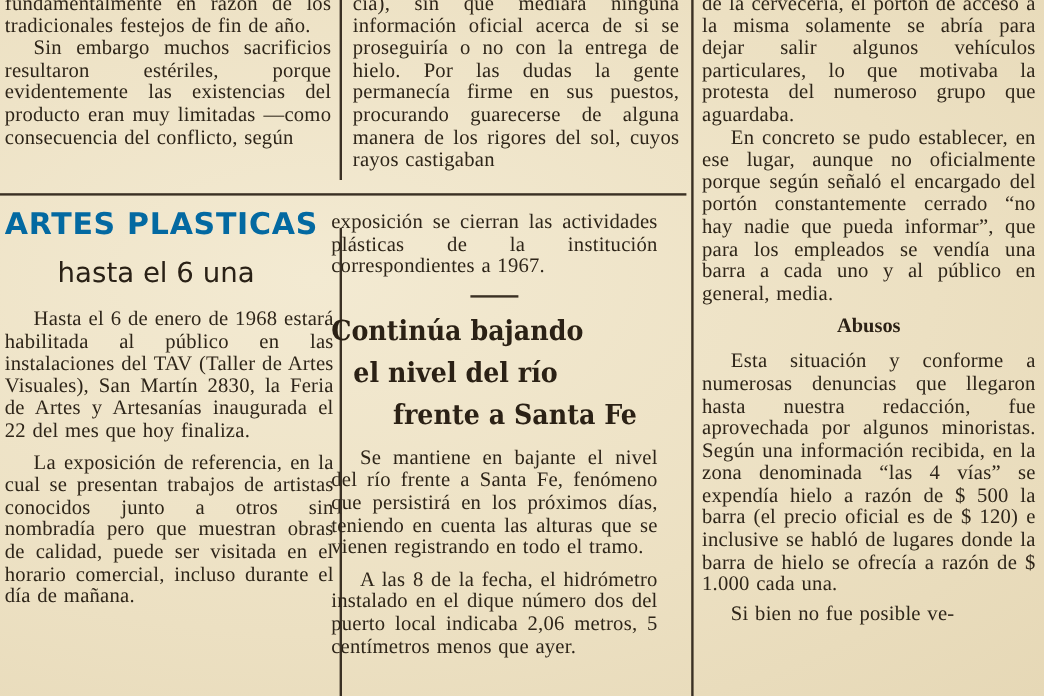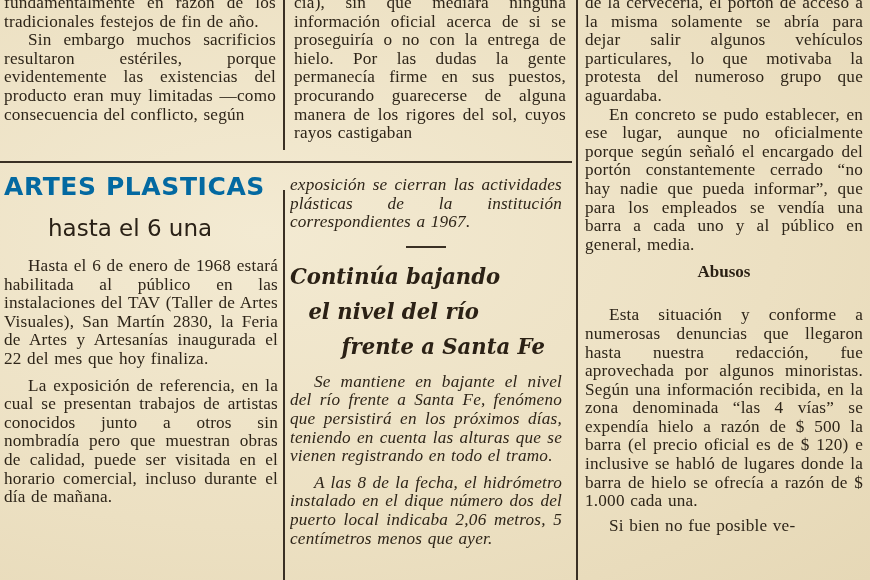--- a/index.html
+++ b/index.html
@@ -85,36 +85,36 @@
 
   <div class="rule-v" style="left:283px; top:0; height:150px;"></div>
   <div class="rule-v" style="left:283px; top:190px; height:390px;"></div>
   <div class="rule-v" style="left:576px; top:0; height:580px;"></div>
 
   <div class="rule-h" style="left:0; top:161px; width:572px;"></div>
 
   <div class="col" style="left:585px; top:-6px; width:278px; height:590px;">
     <p class="para">de la cervecería, el portón de acceso a la misma solamente se abría para dejar salir algunos vehículos particulares, lo que motivaba la protesta del numeroso grupo que aguardaba.</p>
     <p class="para indent">En concreto se pudo establecer, en ese lugar, aunque no oficialmente porque según señaló el encargado del portón constantemente cerrado “no hay nadie que pueda informar”, que para los empleados se vendía una barra a cada uno y al público en general, media.</p>
-    <p class="subsection" style="margin:8px 0 24px;">Abusos</p>
+    <p class="subsection" style="margin:8px 0 10px;">Abusos</p>
     <p class="para indent">Esta situación y conforme a numerosas denuncias que llegaron hasta nuestra redacción, fue aprovechada por algunos minoristas. Según una información recibida, en la zona denominada “las 4 vías” se expendía hielo a razón de $ 500 la barra (el precio oficial es de $ 120) e inclusive se habló de lugares donde la barra de hielo se ofrecía a razón de $ 1.000 cada una.</p>
     <p class="para indent" style="margin-top:6px;">Si bien no fue posible ve-</p>
   </div>
 
   <div class="col" style="left:4px; top:172px; width:274px; height:408px;">
     <h2 class="section-head">ARTES PLASTICAS</h2>
     <h3 class="subhead" style="margin-top:12px;">
       <span style="padding-left:44px;">hasta el 6 una</span>
     </h3>
     <div style="height:14px;"></div>
     <p class="para indent">Hasta el 6 de enero de 1968 estará habilitada al público en las instalaciones del TAV (Taller de Artes Visuales), San Martín 2830, la Feria de Artes y Artesanías inaugurada el 22 del mes que hoy finaliza.</p>
     <p class="para indent" style="margin-top:8px;">La exposición de referencia, en la cual se presentan trabajos de artistas conocidos junto a otros sin nombradía pero que muestran obras de calidad, puede ser visitada en el horario comercial, incluso durante el día de mañana.</p>
   </div>
 
-  <div class="col" style="left:290px; top:176px; width:272px; height:404px;font-style:italic;">
+  <div class="col" style="left:276px; top:176px; width:272px; height:404px;">
     <p class="para">exposición se cierran las actividades plásticas de la institución correspondientes a 1967.</p>
     <div class="dash" style="margin-top:14px; margin-bottom:10px;"></div>
     <h2 class="headline">
       <span>Continúa bajando</span>
       <span style="padding-left:20px;">el nivel del río</span>
       <span style="padding-left:56px;">frente a Santa Fe</span>
     </h2>
     <div style="height:10px;"></div>
     <p class="para indent">Se mantiene en bajante el nivel del río frente a Santa Fe, fenómeno que persistirá en los próximos días, teniendo en cuenta las alturas que se vienen registrando en todo el tramo.</p>
     <p class="para indent" style="margin-top:8px;">A las 8 de la fecha, el hidrómetro instalado en el dique número dos del puerto local indicaba 2,06 metros, 5 centímetros menos que ayer.</p>

